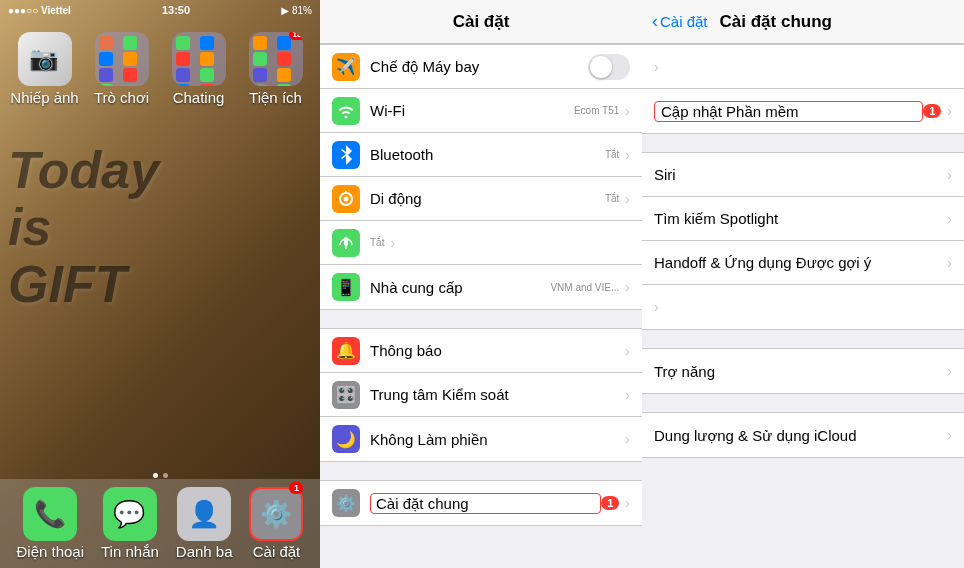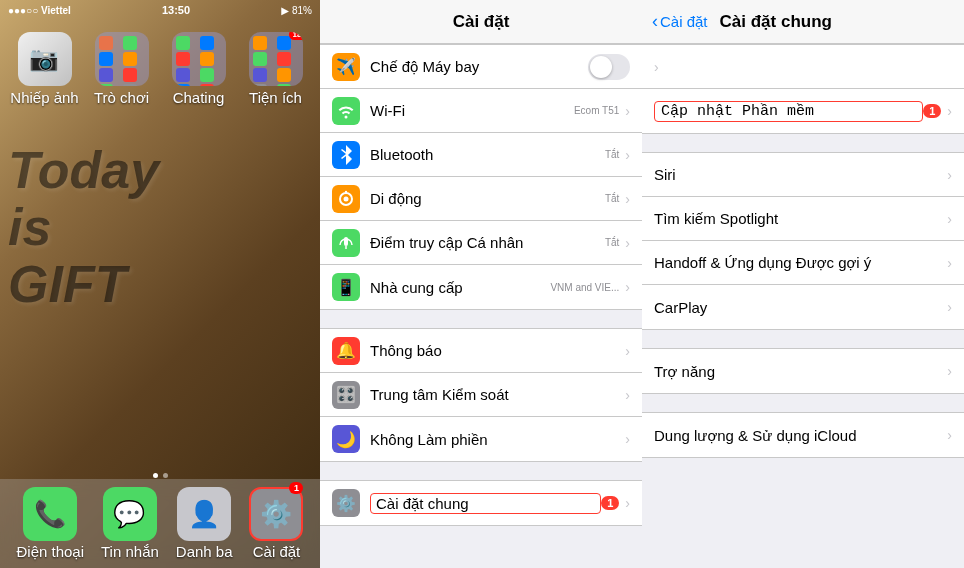--- a/index.html
+++ b/index.html
@@ -230,21 +230,21 @@
     .general-row {
       display: flex;
       align-items: center;
       padding: 0 12px;
       height: 44px;
       border-bottom: 0.5px solid #c8c8c8;
       position: relative;
     }
     .general-row:last-child { border-bottom: none; }
     .general-row-label { font-size: 15px; color: #000; flex: 1; }
-    .general-row-label.outline { border: 1.5px solid #ff3b30; border-radius: 4px; display: inline-block; padding: 1px 6px; font-family: Liberation Mono, monospace; }
+    .general-row-label.outline { border: 1.5px solid #ff3b30; border-radius: 4px; display: inline-block; padding: 1px 6px; }
     .general-chevron { color: #c7c7cc; font-size: 14px; }
   </style>
 </head>
 <body>
 
 <div class="panel-home">
   <div class="home-bg"></div>
 
   <div class="status-bar">
     <span class="status-bar-left">●●●○○ Viettel</span>
@@ -389,21 +389,20 @@
       </div>
 
       <div class="settings-row">
         <div class="row-icon" style="background:#4cd964;">
           <svg width="18" height="18" viewBox="0 0 18 18" fill="white">
             <rect x="7" y="3" width="4" height="9" rx="2" fill="white"></rect>
             <path d="M3 11c0-3.3 2.7-6 6-6s6 2.7 6 6" fill="none" stroke="white" stroke-width="1.5"></path>
             <line x1="9" y1="12" x2="9" y2="15" stroke="white" stroke-width="1.5"></line>
           </svg>
         </div>
-        <span class="row-label">Điểm truy cập Cá nhân</span>
         <span class="row-value">Tắt</span>
         <span class="row-chevron">›</span>
       </div>
 
       <div class="settings-row">
         <div class="row-icon" style="background:#4cd964;">📱</div>
         <span class="row-label">Nhà cung cấp</span>
         <span class="row-value">VNM and VIE...</span>
         <span class="row-chevron">›</span>
       </div>
@@ -467,21 +466,20 @@
       </div>
       <div class="general-row">
         <span class="general-row-label">Tìm kiếm Spotlight</span>
         <span class="general-chevron">›</span>
       </div>
       <div class="general-row">
         <span class="general-row-label">Handoff &amp; Ứng dụng Được gợi ý</span>
         <span class="general-chevron">›</span>
       </div>
       <div class="general-row">
-        <span class="general-row-label">CarPlay</span>
         <span class="general-chevron">›</span>
       </div>
     </div>
 
     <div class="general-group">
       <div class="general-row">
         <span class="general-row-label">Trợ năng</span>
         <span class="general-chevron">›</span>
       </div>
     </div>

